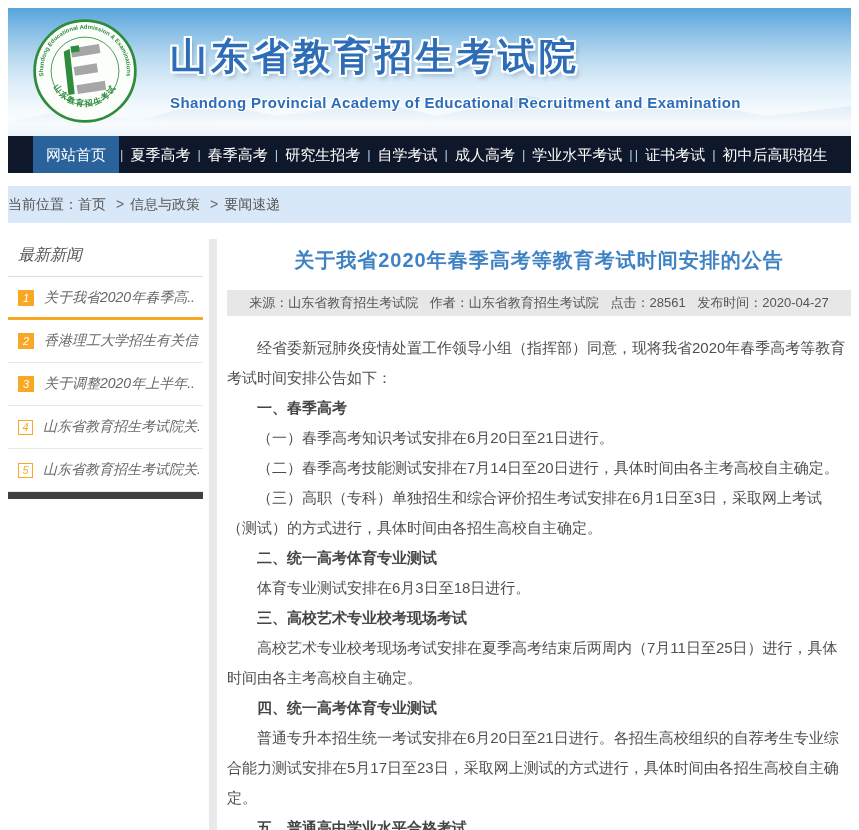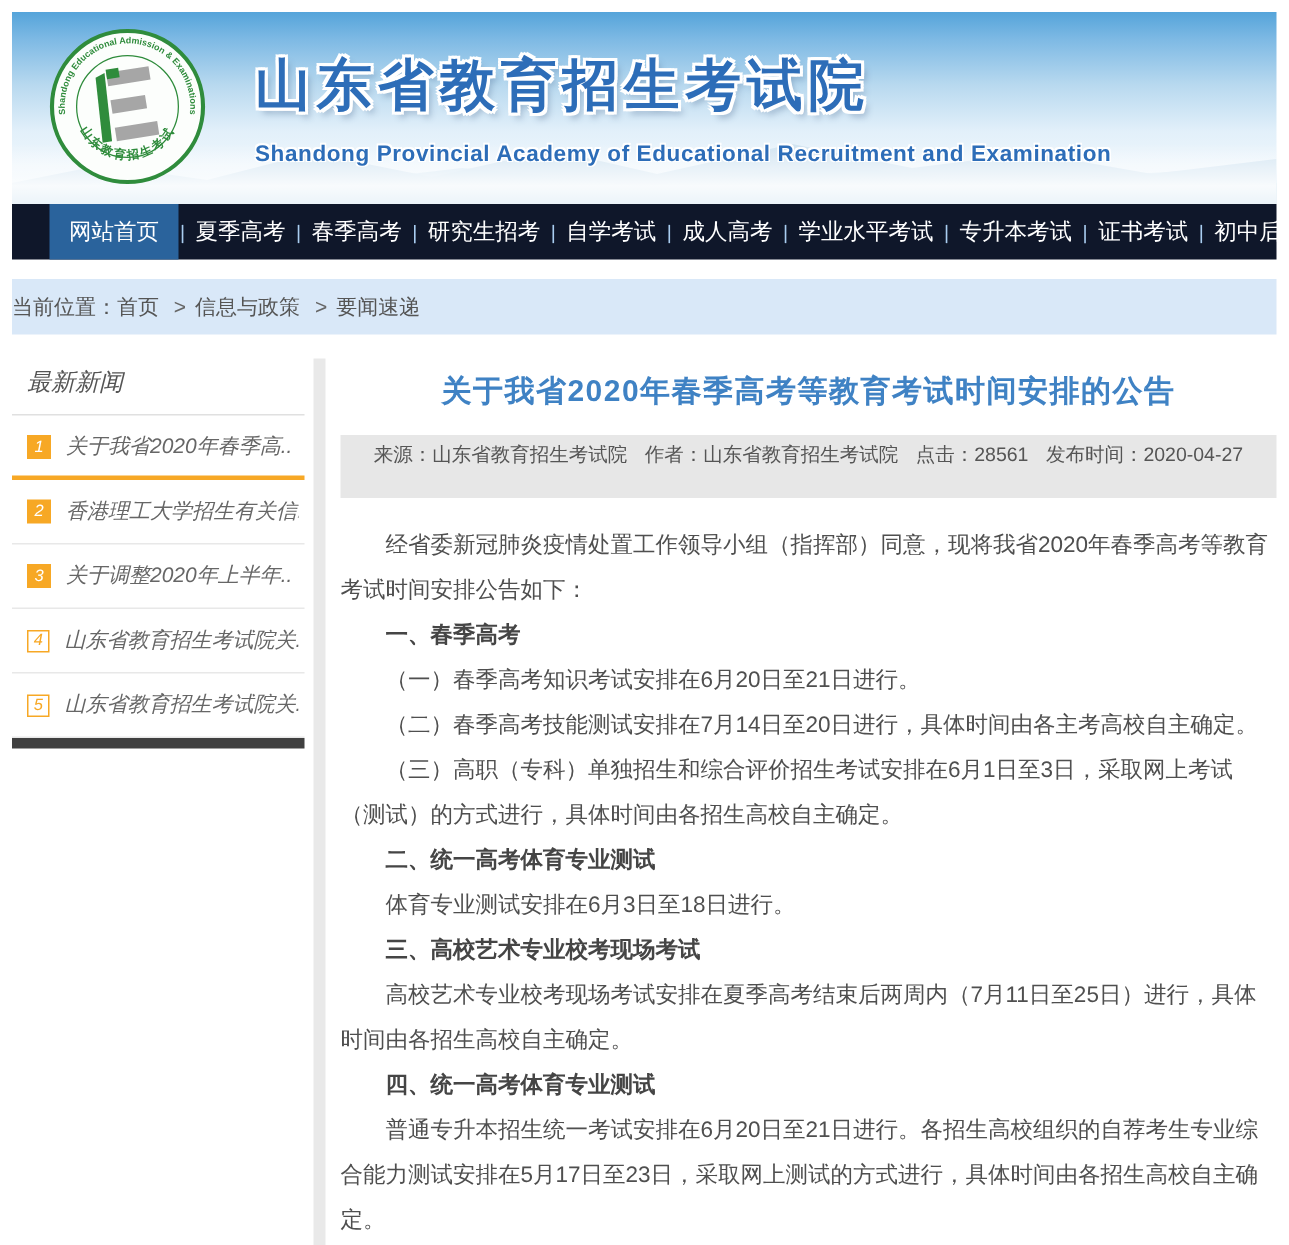--- a/index.html
+++ b/index.html
@@ -62,21 +62,21 @@
   .side-item.active { border-bottom:3px solid #f7a825; padding-bottom:10px; }
   .side-item .txt { margin-left:10px; white-space:nowrap; overflow:hidden; }
   .badge { flex:none; width:16px; height:16px; line-height:16px; text-align:center; font-size:11px; }
   .badge.filled { background:#f7a825; color:#fff; }
   .badge.outline { width:15px; height:15px; line-height:13px; border:1px solid #f7a825; color:#f7a825; background:#fff; }
 
   .v-divider { width:8px; background:#e9e9e9; margin-left:6px; flex:none; }
 
   .article { flex:1; margin-left:10px; min-width:0; }
   .article h1 { text-align:center; font-size:20px; color:#3f82c4; font-weight:bold; margin: 8px 0 16px; letter-spacing:1px; }
-  .meta { background:#e7e7e7; height:42px; line-height:26px; text-align:center; font-size:13px; color:#555; white-space:nowrap; }
+  .meta { background:#e7e7e7; height:26px; line-height:26px; text-align:center; font-size:13px; color:#555; white-space:nowrap; }
   .meta .lbl { margin-left:8px; }
   .meta .lbl:first-child { margin-left:0; }
   .body { padding-top:17px; color:#4f4f4f; }
   .body p { margin:0; line-height:30px; font-size:15px; text-indent:2em; }
   .body p.bold { font-weight:bold; color:#454545; }
 </style>
 </head>
 <body>
 
 <div class="page">
@@ -124,21 +124,20 @@
     <a class="nav-item">春季高考</a>
     <span class="nav-sep">|</span>
     <a class="nav-item">研究生招考</a>
     <span class="nav-sep">|</span>
     <a class="nav-item">自学考试</a>
     <span class="nav-sep">|</span>
     <a class="nav-item">成人高考</a>
     <span class="nav-sep">|</span>
     <a class="nav-item">学业水平考试</a>
     <span class="nav-sep">|</span>
-    <a class="nav-item">专升本考试</a>
     <span class="nav-sep">|</span>
     <a class="nav-item">证书考试</a>
     <span class="nav-sep">|</span>
     <a class="nav-item">初中后高职招生</a>
   </nav>
 
   <div class="breadcrumb">
     <span>当前位置：</span><a>首页</a>
     <span class="bc-sep">&gt;</span><a>信息与政策</a>
     <span class="bc-sep">&gt;</span><a>要闻速递</a>
@@ -185,21 +184,21 @@
 
       <div class="body">
         <p>经省委新冠肺炎疫情处置工作领导小组（指挥部）同意，现将我省2020年春季高考等教育考试时间安排公告如下：</p>
         <p class="bold">一、春季高考</p>
         <p>（一）春季高考知识考试安排在6月20日至21日进行。</p>
         <p>（二）春季高考技能测试安排在7月14日至20日进行，具体时间由各主考高校自主确定。</p>
         <p>（三）高职（专科）单独招生和综合评价招生考试安排在6月1日至3日，采取网上考试（测试）的方式进行，具体时间由各招生高校自主确定。</p>
         <p class="bold">二、统一高考体育专业测试</p>
         <p>体育专业测试安排在6月3日至18日进行。</p>
         <p class="bold">三、高校艺术专业校考现场考试</p>
-        <p>高校艺术专业校考现场考试安排在夏季高考结束后两周内（7月11日至25日）进行，具体时间由各招生高校自主确定。</p>
+        <p>高校艺术专业校考现场考试安排在夏季高考结束后两周内（7月11日至25日）进行，具体时间由各主考高校自主确定。</p>
         <p class="bold">四、统一高考体育专业测试</p>
         <p>普通专升本招生统一考试安排在6月20日至21日进行。各招生高校组织的自荐考生专业综合能力测试安排在5月17日至23日，采取网上测试的方式进行，具体时间由各招生高校自主确定。</p>
         <p class="bold">五、普通高中学业水平合格考试</p>
 
       </div>
     </main>
 
   </div>
 </div>
 

